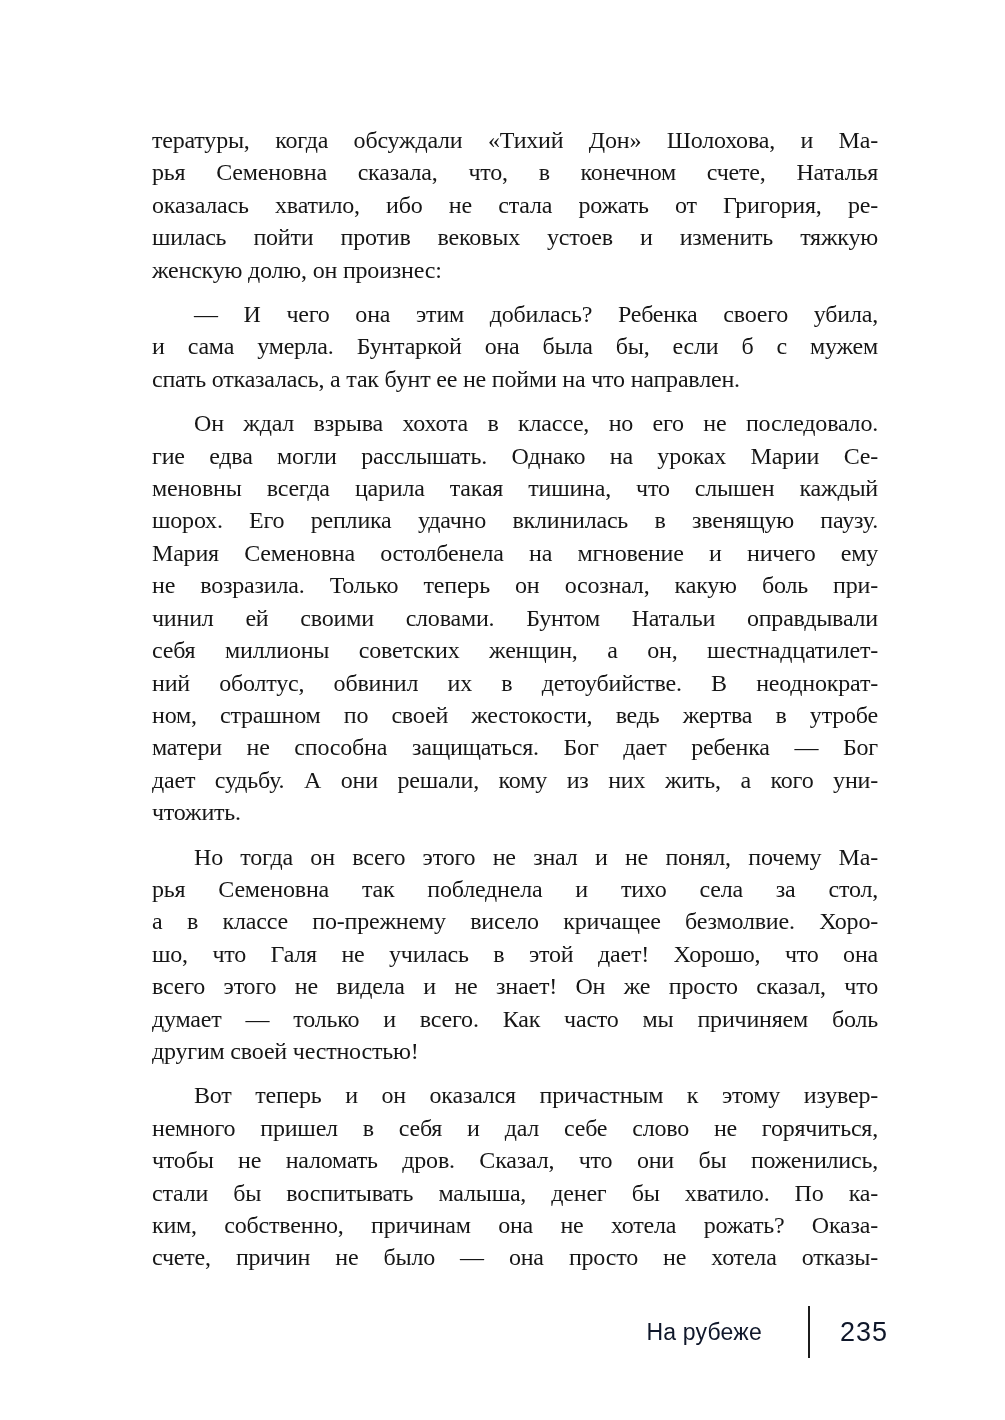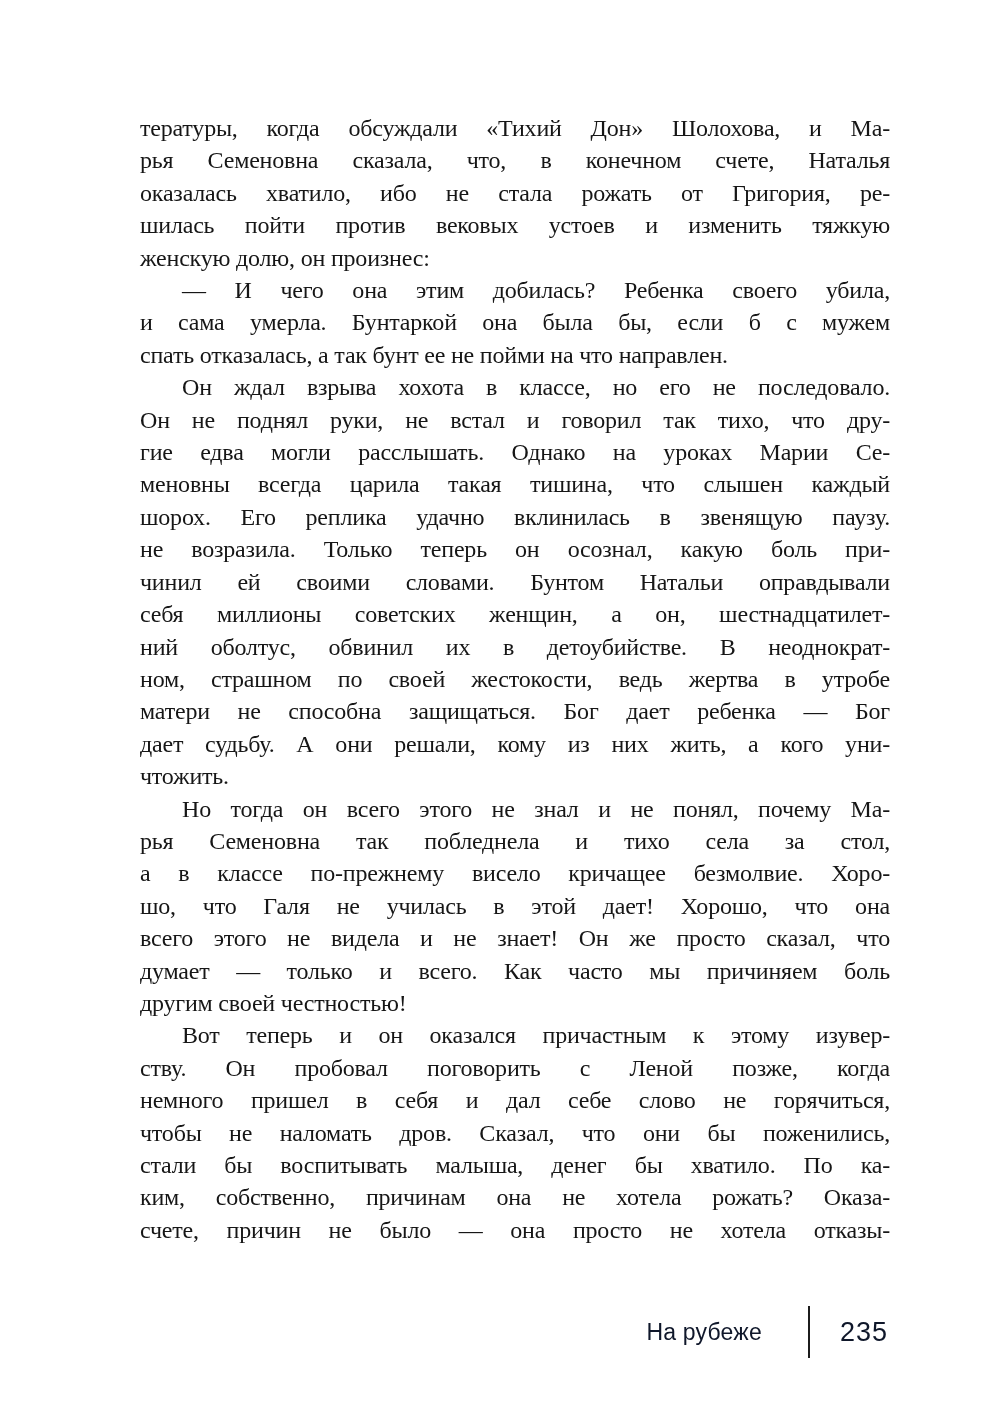--- a/index.html
+++ b/index.html
@@ -23,21 +23,21 @@
   .text-block {
     position: absolute;
     left: 140px;
     top: 112px;
     width: 750px;
     font-size: 24px;
     line-height: 32.4px;
     letter-spacing: -0.2px;
   }
   .paragraph {
-    margin: 0;
+    margin: 12px;
     padding: 0;
   }
   .line {
     text-align: justify;
     text-align-last: justify;
     white-space: normal;
   }
   .line.indent {
     padding-left: 42px;
   }
@@ -90,45 +90,44 @@
         <div class="line">шилась пойти против вековых устоев и изменить тяжкую</div>
         <div class="line line-end">женскую долю, он произнес:</div>
       </div>
       <div class="paragraph">
         <div class="line indent">— И чего она этим добилась? Ребенка своего убила,</div>
         <div class="line">и сама умерла. Бунтаркой она была бы, если б с мужем</div>
         <div class="line line-end">спать отказалась, а так бунт ее не пойми на что направлен.</div>
       </div>
       <div class="paragraph">
         <div class="line indent">Он ждал взрыва хохота в классе, но его не последовало.</div>
-        <div class="line">Он не поднял руки, не встал и говорил так тихо, что дру-</div>
         <div class="line">гие едва могли расслышать. Однако на уроках Марии Се-</div>
         <div class="line">меновны всегда царила такая тишина, что слышен каждый</div>
         <div class="line">шорох. Его реплика удачно вклинилась в звенящую паузу.</div>
+        <div class="line">Мария Семеновна остолбенела на мгновение и ничего ему</div>
         <div class="line">не возразила. Только теперь он осознал, какую боль при-</div>
         <div class="line">чинил ей своими словами. Бунтом Натальи оправдывали</div>
         <div class="line">себя миллионы советских женщин, а он, шестнадцатилет-</div>
         <div class="line">ний оболтус, обвинил их в детоубийстве. В неоднократ-</div>
         <div class="line">ном, страшном по своей жестокости, ведь жертва в утробе</div>
         <div class="line">матери не способна защищаться. Бог дает ребенка — Бог</div>
         <div class="line">дает судьбу. А они решали, кому из них жить, а кого уни-</div>
         <div class="line line-end">чтожить.</div>
       </div>
       <div class="paragraph">
         <div class="line indent">Но тогда он всего этого не знал и не понял, почему Ма-</div>
         <div class="line">рья Семеновна так побледнела и тихо села за стол,</div>
         <div class="line">а в классе по-прежнему висело кричащее безмолвие. Хоро-</div>
         <div class="line">шо, что Галя не училась в этой дает! Хорошо, что она</div>
         <div class="line">всего этого не видела и не знает! Он же просто сказал, что</div>
         <div class="line">думает — только и всего. Как часто мы причиняем боль</div>
         <div class="line line-end">другим своей честностью!</div>
       </div>
       <div class="paragraph">
         <div class="line indent">Вот теперь и он оказался причастным к этому изувер-</div>
-        <div class="line">ству. Он пробовал поговорить с Леной позже, когда</div>
         <div class="line">немного пришел в себя и дал себе слово не горячиться,</div>
         <div class="line">чтобы не наломать дров. Сказал, что они бы поженились,</div>
         <div class="line">стали бы воспитывать малыша, денег бы хватило. По ка-</div>
         <div class="line">ким, собственно, причинам она не хотела рожать? Оказа-</div>
         <div class="line">счете, причин не было — она просто не хотела отказы-</div>
       </div>
     </div>
 
   <div class="page-footer">
     <span class="running-title">На рубеже</span>

